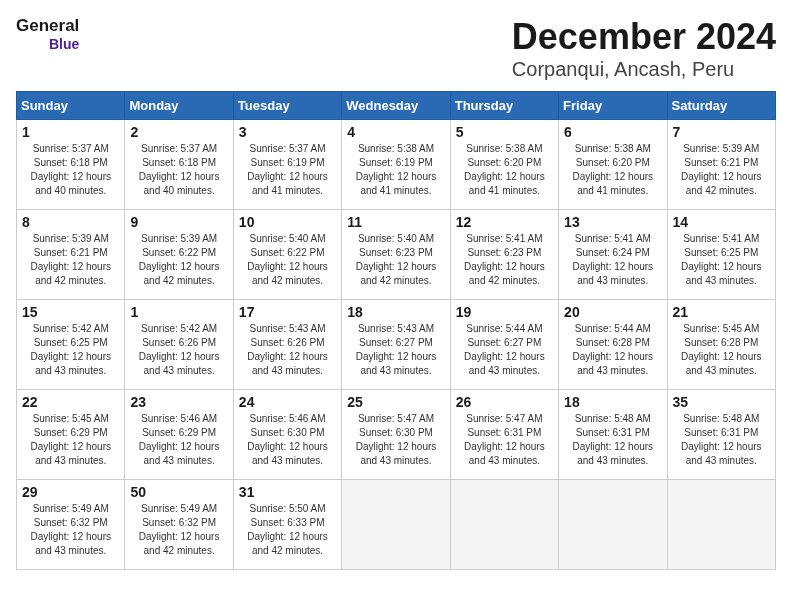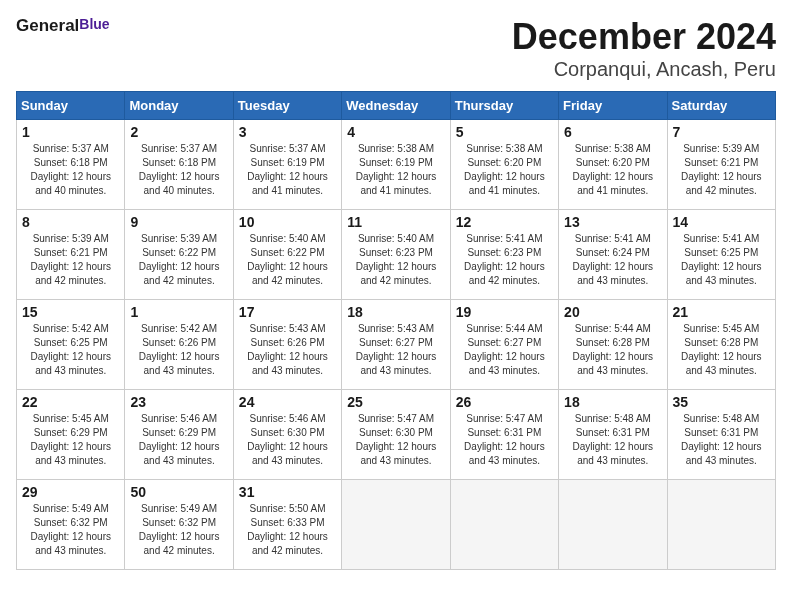--- a/index.html
+++ b/index.html
@@ -15,21 +15,21 @@
       justify-content: space-between;
       align-items: flex-start;
       margin-bottom: 10px;
     }
     .logo {
       display: flex;
       align-items: center;
       gap: 4px;
     }
     .title-area {
-      text-align: right;
+      text-align: left;
       margin-left: 28px;
     }
     .month-title {
       font-size: 36px;
       font-weight: bold;
       color: #1a1a1a;
     }
     .subtitle {
       font-size: 20px;
       color: #444;
@@ -75,21 +75,21 @@
     .week-row td {
       height: 90px;
     }
   </style>
 </head>
 <body>
 
 <div class="header-area">
   <div class="logo">
 
-    <div style="display:flex;">
+    <div style="display:flex;flex-direction:column;align-items:flex-end;">
       <span style="font-size:17px;font-weight:bold;color:#1a1a1a;font-family:Arial;line-height:1.2">General</span>
       <span style="font-size:14px;font-weight:bold;color:#4c1d95;font-family:Arial;line-height:1.2">Blue</span>
     </div>
   </div>
   <div class="title-area">
     <div class="month-title">December 2024</div>
     <div class="subtitle">Corpanqui, Ancash, Peru</div>
   </div>
 </div>
 

